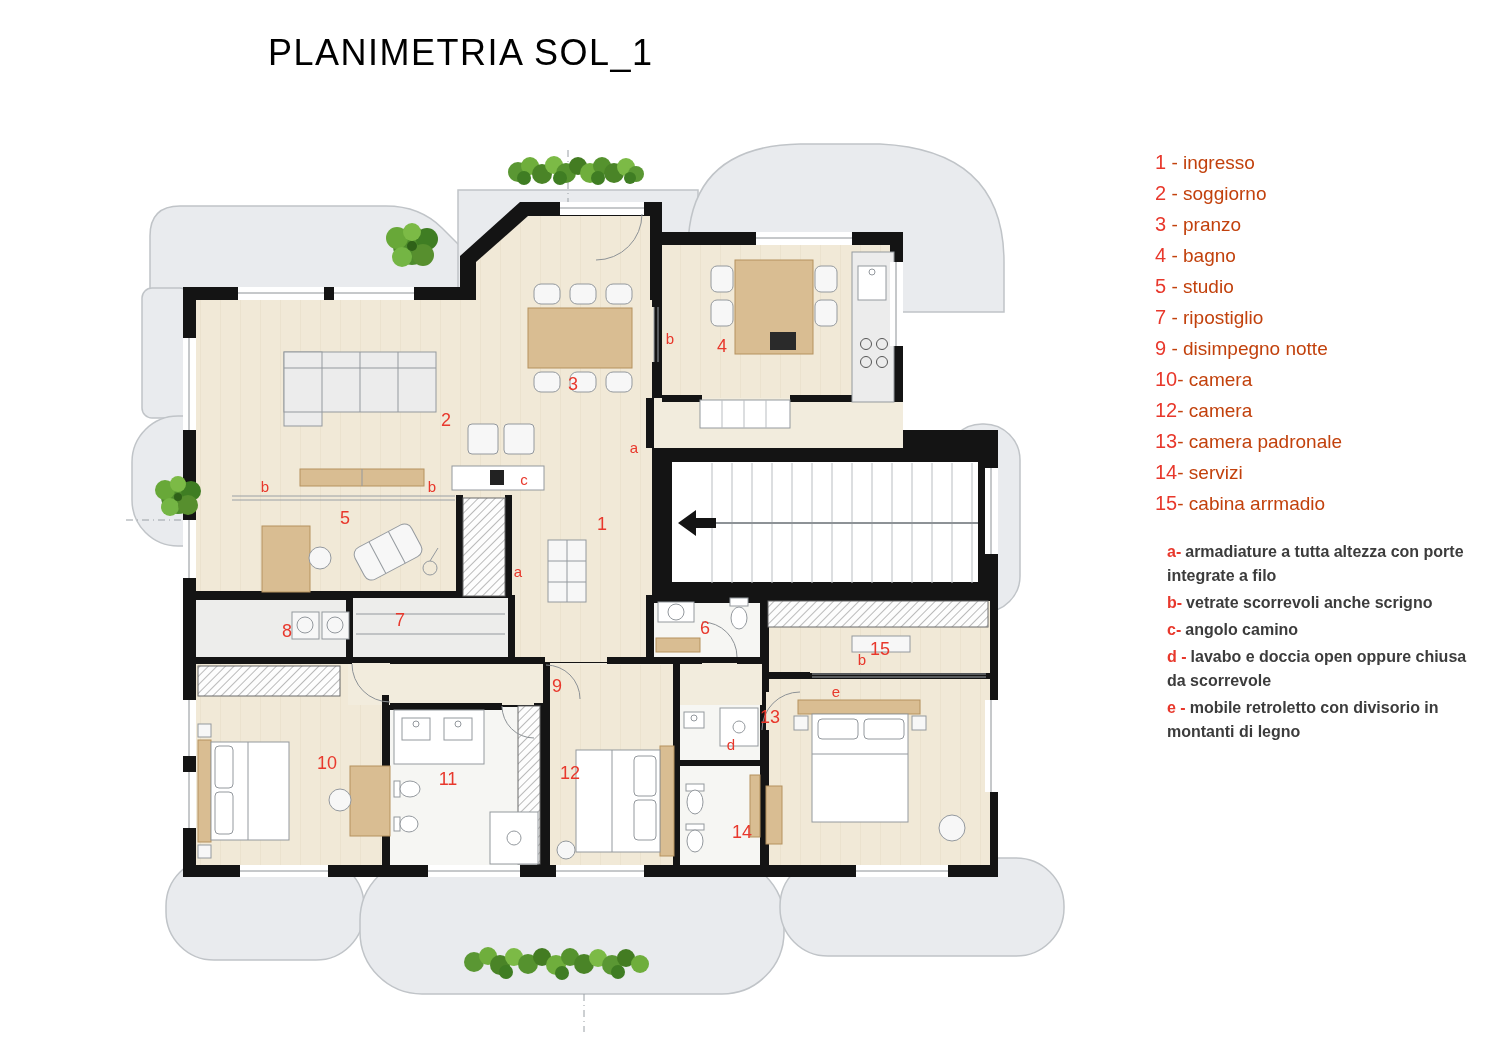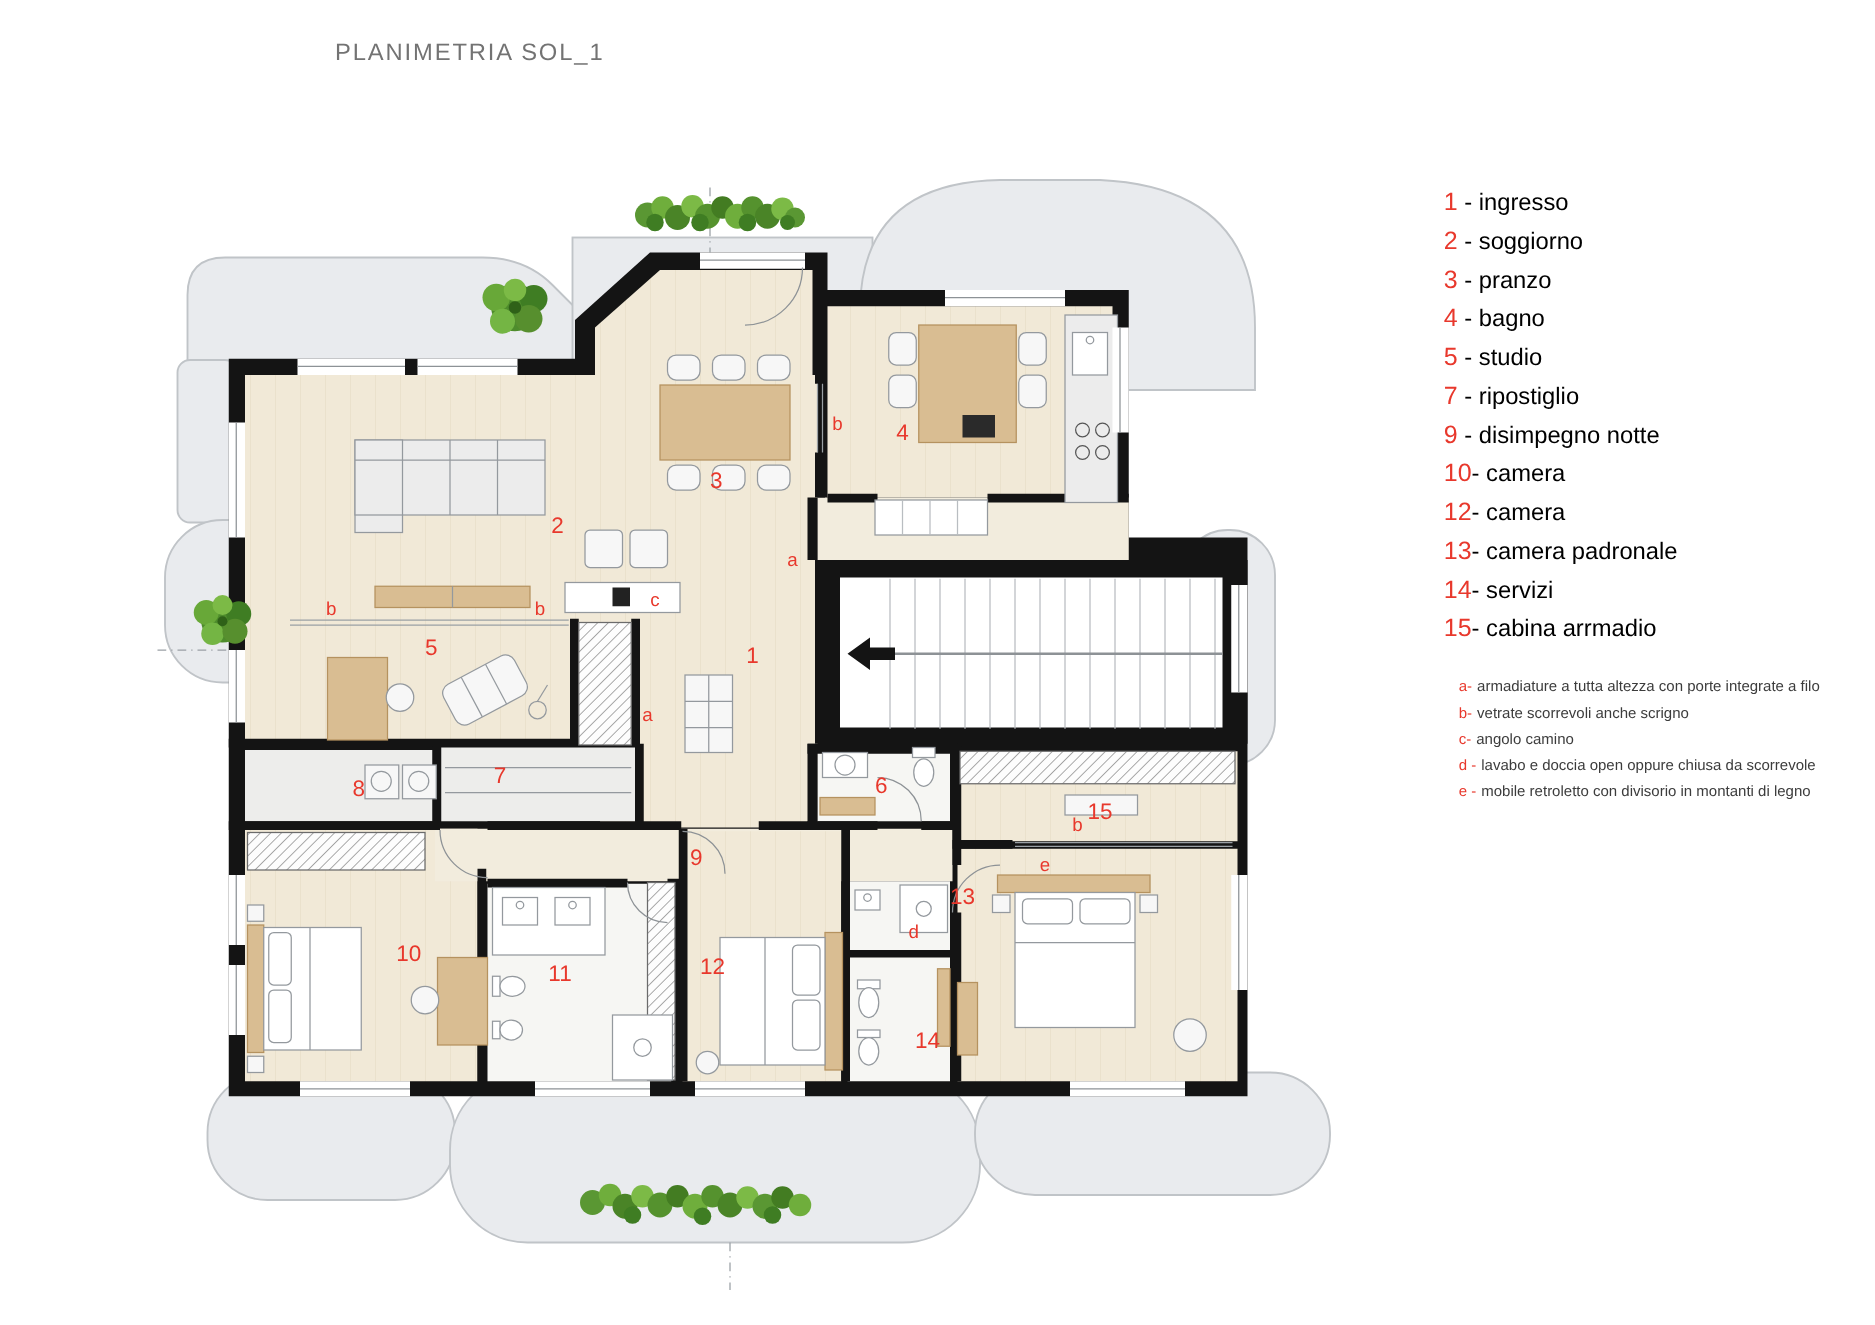--- a/index.html
+++ b/index.html
@@ -1,28 +1,28 @@
 <!DOCTYPE html>
 <html><head>
 <meta charset="utf-8">
 <style>
   html,body{margin:0;padding:0;background:#fff;}
   body{width:1500px;height:1060px;position:relative;overflow:hidden;
        font-family:"Liberation Sans",sans-serif;color:#3c3c3c;}
-  .title{position:absolute;left:268px;top:32px;font-size:19px;letter-spacing:1.5px;
-         color:#737373;font-weight:400;}
+  .title{position:absolute;left:268px;top:32px;font-size:36px;letter-spacing:1.5px;
+         color:#000000;font-weight:400;}
   .plan-wrap{position:absolute;left:0;top:0;width:1120px;height:1060px;}
   svg{display:block;}
   
   .legend{position:absolute;left:1155px;top:152px;width:345px;}
   .room-row{font-size:19px;margin-bottom:10px;line-height:20px;}
   .rnum{color:#e8382c;font-size:20px;}
-  .rlbl{color:#000000;}
+  .rlbl{color:#c2410c;}
   .notes{margin-top:26px;padding-left:12px;width:305px;}
-  .note{font-size:12px;line-height:1.5;margin:0 0 3px 0;}
+  .note{font-size:16px;line-height:1.5;margin:0 0 3px 0;font-weight:bold;}
   .nkey{color:#e8382c;margin-right:4px;}
   
   .terrace{fill:#e9ebee;stroke:#c0c4c8;stroke-width:1.5;}
   .wall{fill:#141414;}
   .wood{fill:url(#wd);}
   .bath{fill:#f6f6f3;}
   .grayfloor{fill:#ededeb;}
   .corr{fill:#f2ecdd;}
   .furn{fill:#f7f7f7;stroke:#94999e;stroke-width:1;}
   .furn2{fill:#ececec;stroke:#94999e;stroke-width:1;}

